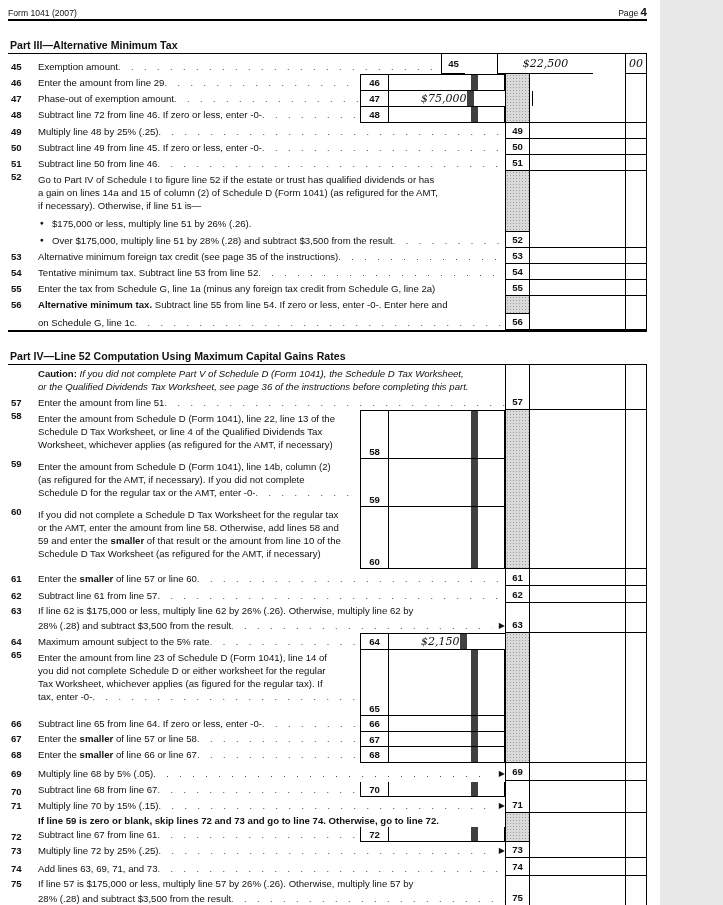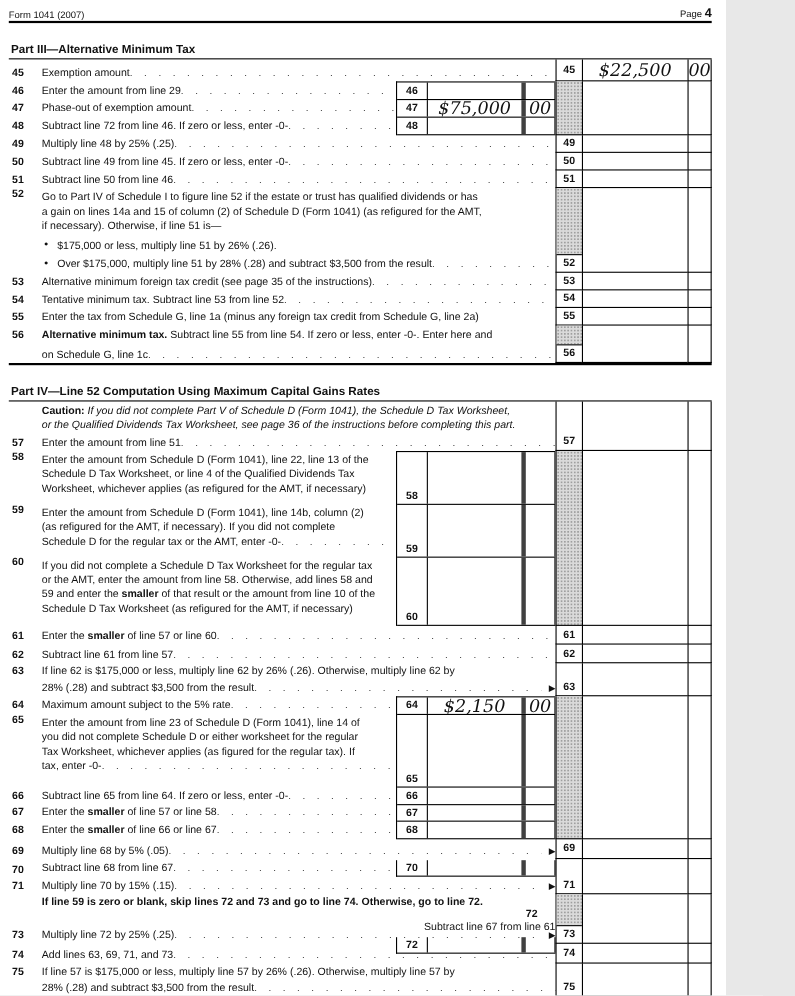--- a/index.html
+++ b/index.html
@@ -26,40 +26,40 @@
                letter-spacing:4px;font-size:9px;}
   .arr{flex:none;width:13px;text-align:right;font-size:8px;padding-bottom:1px;}
   .bul{flex:none;width:12px;text-align:left;font-size:6.5px;padding-bottom:3px;padding-left:2px;}
   
   .ibox{width:145px;flex:none;display:flex;flex-direction:column;
         border-top:1px solid #000;border-left:1px solid #000;box-sizing:border-box;}
   .irow{display:flex;border-bottom:1px solid #000;box-sizing:border-box;}
   .inum{width:28px;flex:none;font-weight:700;text-align:center;border-right:1px solid #000;
         display:flex;align-items:center;justify-content:center;box-sizing:border-box;}
   .irow.numbot .inum{align-items:flex-end;padding-bottom:1px;}
-  .iamt{flex:1;border-right:4px solid #404040;display:flex;align-items:center;justify-content:center;}
+  .iamt{flex:1;border-right:7px solid #404040;display:flex;align-items:center;justify-content:center;}
   .icents{width:27px;flex:none;border-right:1px solid #000;display:flex;align-items:center;justify-content:center;box-sizing:border-box;}
   .iboxsingle{width:145px;flex:none;display:flex;border-left:1px solid #000;
               border-bottom:1px solid #000;box-sizing:border-box;height:15px;align-self:flex-end;}
   
   .rnum{width:24px;flex:none;border-left:1px solid #000;border-bottom:1px solid #000;
         font-weight:700;text-align:center;display:flex;flex-direction:column;
         justify-content:center;box-sizing:border-box;}
   .rnum.tall{justify-content:flex-end;}
   .rnum .sp{flex:1;}
   .rnum .nb{height:15px;flex:none;display:flex;align-items:center;justify-content:center;}
   .rnum .nb.bt{border-top:1px solid #000;}
   .ramt{width:96px;flex:none;border-left:1px solid #000;border-bottom:1px solid #000;
         display:flex;align-items:center;justify-content:center;box-sizing:border-box;}
   .rcents{width:22px;flex:none;border-left:1px solid #000;border-right:1px solid #000;
           border-bottom:1px solid #000;display:flex;align-items:center;justify-content:center;box-sizing:border-box;}
   .shade{background-color:#dadada;
          background-image:radial-gradient(#9f9f9f 0.7px,transparent 0.85px);
          background-size:3px 3px;}
-  .hw{font-family:"DejaVu Serif",serif;font-style:italic;font-size:16px;}
+  .hw{font-family:"DejaVu Serif",serif;font-style:italic;font-size:11px;margin-left:32px;}
   .caution{font-style:italic;line-height:12.5px;margin-left:30px;padding-top:3px;}
   .caution b{font-style:normal;}
   .note{font-weight:700;}
   .footer{display:flex;justify-content:flex-end;align-items:baseline;margin:3px 13px 0 0;font-size:8.6px;}
   .footer .big{font-weight:700;font-size:12px;margin:0 2px;}
   
   .h13{height:13px}.h14{height:14px}.h15{height:15px}.h16{height:16px}.h17{height:17px}
   .h18{height:18px}.h20{height:20px}.h27{height:27px}
   .h45{height:45px}.h48{height:48px}.h62{height:62px}.h66{height:66px}
 </style>
@@ -473,21 +473,21 @@
       </div>
       <div class="ramt"></div>
       <div class="rcents"></div>
     </div>
 
     <div class="band">
       <div class="lcol">
         <div class="lrow h13 ind" style="padding-bottom:0;">
           <span class="ltxt note">If line 59 is zero or blank, skip lines 72 and 73 and go to line 74. Otherwise, go to line 72.</span>
         </div>
-        <div class="lrow h16" style="padding-bottom:0;flex-direction:column;">
+        <div class="lrow h16" style="padding-bottom:0;">
           <span class="lnum">72</span>
           <span class="ltxt" style="padding-bottom:2px;">Subtract line 67 from line 61</span>
           <span class="dots" style="padding-bottom:2px;"></span>
           <div class="iboxsingle">
             <span class="inum">72</span>
             <span class="iamt"></span>
             <span class="icents"></span>
           </div>
         </div>
         <div class="lrow h16">

